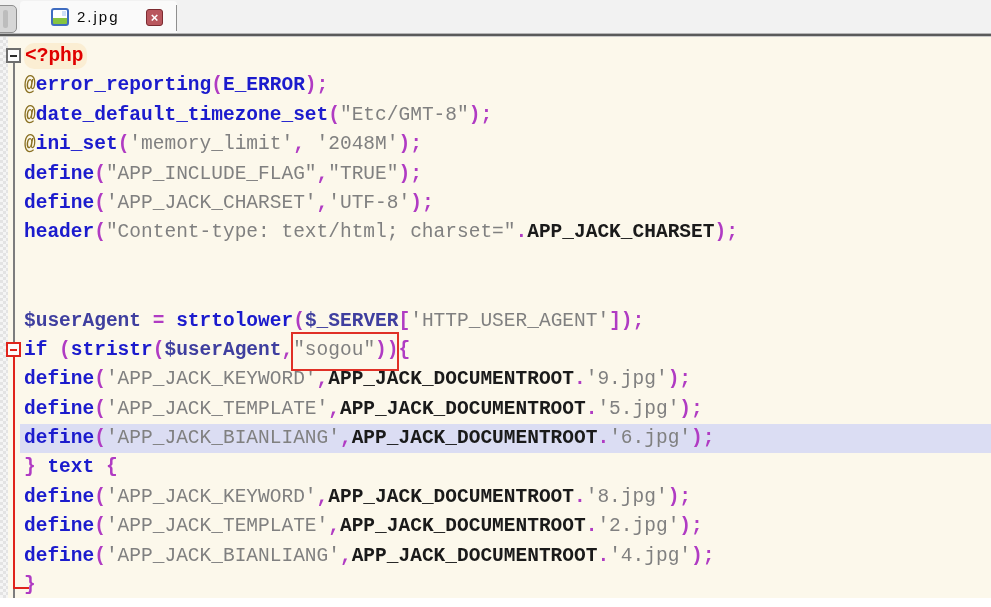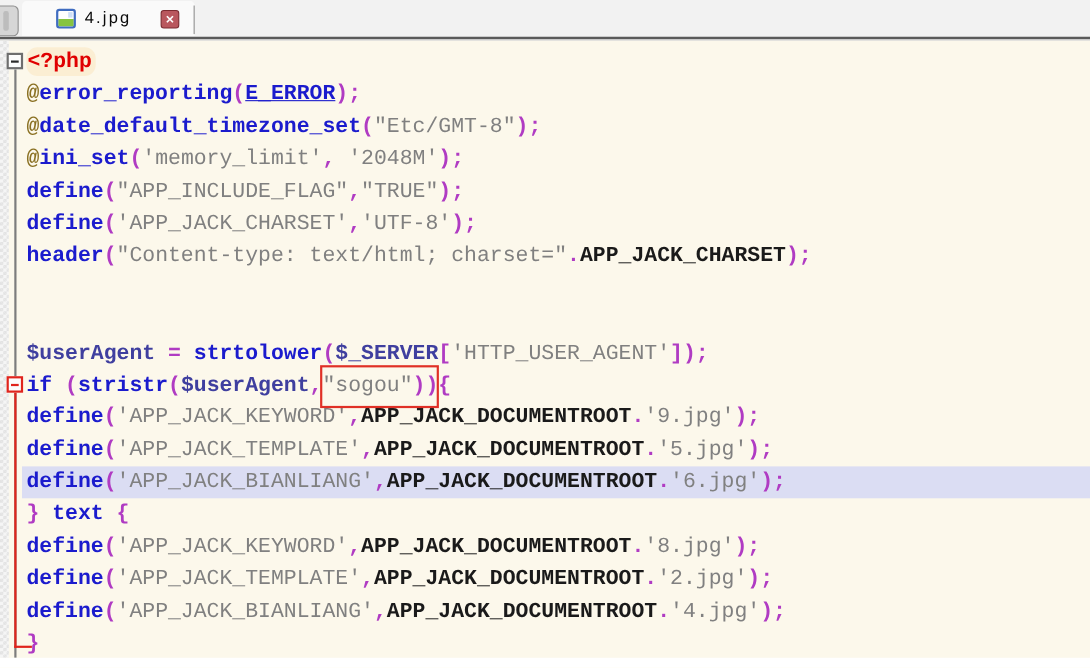--- a/index.html
+++ b/index.html
@@ -57,37 +57,37 @@
 </style>
 </head>
 <body>
 
 <div>
 
   <div class="tabbar">
     <div class="scrollbtn"></div>
     <div class="tab">
       <span class="floppy"></span>
-      <span class="tablabel">4.jpg</span>
+      <span class="tablabel">2.jpg</span>
       <span class="closebox">×</span>
     </div>
     <div class="tabdivider"></div>
   </div>
 
   <div class="tabsep"></div>
 
   <div class="editor">
     <div class="checker"></div>
     <div class="foldline-gray"></div>
     <div class="foldline-red"></div>
     <div class="foldbox gray"></div>
     <div class="foldbox red"></div>
     <div class="codelines">
         <div class="line"><span class="tok-php" style="color: rgb(224, 0, 0); border-radius: 10px;">&lt;?php</span></div>
-        <div class="line"><span class="tok-at" style="color: rgb(138, 112, 34);">@</span><span class="tok-fn" style="color: rgb(27, 27, 205); font-family: Liberation Mono, monospace;">error_reporting</span><span class="tok-pun" style="color: rgb(176, 59, 195);">(</span><span class="tok-fn" style="color: rgb(27, 27, 205); text-decoration: underline;">E_ERROR</span><span class="tok-pun" style="color: rgb(176, 59, 195);">);</span></div>
+        <div class="line"><span class="tok-at" style="color: rgb(138, 112, 34);">@</span><span class="tok-fn" style="color: rgb(27, 27, 205); font-family: Liberation Mono, monospace;">error_reporting</span><span class="tok-pun" style="color: rgb(176, 59, 195);">(</span><span class="tok-fn" style="color: rgb(27, 27, 205);">E_ERROR</span><span class="tok-pun" style="color: rgb(176, 59, 195);">);</span></div>
         <div class="line"><span class="tok-at" style="color: rgb(138, 112, 34);">@</span><span class="tok-fn" style="color: rgb(27, 27, 205); margin-top: 40px;">date_default_timezone_set</span><span class="tok-pun" style="color: rgb(176, 59, 195);">(</span><span class="tok-str" style="color: rgb(128, 128, 128);">"Etc/GMT-8"</span><span class="tok-pun" style="color: rgb(176, 59, 195);">);</span></div>
         <div class="line"><span class="tok-at" style="color: rgb(138, 112, 34);">@</span><span class="tok-fn" style="color: rgb(27, 27, 205);">ini_set</span><span class="tok-pun" style="color: rgb(176, 59, 195);">(</span><span class="tok-str" style="color: rgb(128, 128, 128);">'memory_limit'</span><span class="tok-pun" style="color: rgb(176, 59, 195);">,</span><span class="tok-plain" style="color: rgb(48, 48, 48);"> </span><span class="tok-str" style="color: rgb(128, 128, 128);">'2048M'</span><span class="tok-pun" style="color: rgb(176, 59, 195);">);</span></div>
         <div class="line"><span class="tok-fn" style="color: rgb(27, 27, 205);">define</span><span class="tok-pun" style="color: rgb(176, 59, 195);">(</span><span class="tok-str" style="color: rgb(128, 128, 128);">"APP_INCLUDE_FLAG"</span><span class="tok-pun" style="color: rgb(176, 59, 195);">,</span><span class="tok-str" style="color: rgb(128, 128, 128);">"TRUE"</span><span class="tok-pun" style="color: rgb(176, 59, 195);">);</span></div>
         <div class="line"><span class="tok-fn" style="color: rgb(27, 27, 205);">define</span><span class="tok-pun" style="color: rgb(176, 59, 195);">(</span><span class="tok-str" style="color: rgb(128, 128, 128);">'APP_JACK_CHARSET'</span><span class="tok-pun" style="color: rgb(176, 59, 195);">,</span><span class="tok-str" style="color: rgb(128, 128, 128);">'UTF-8'</span><span class="tok-pun" style="color: rgb(176, 59, 195);">);</span></div>
         <div class="line"><span class="tok-fn" style="color: rgb(27, 27, 205);">header</span><span class="tok-pun" style="color: rgb(176, 59, 195);">(</span><span class="tok-str" style="color: rgb(128, 128, 128);">"Content-type: text/html; charset="</span><span class="tok-pun" style="color: rgb(176, 59, 195);">.</span><span class="tok-const" style="color: rgb(26, 26, 26);">APP_JACK_CHARSET</span><span class="tok-pun" style="color: rgb(176, 59, 195);">);</span></div>
         <div class="line"></div>
         <div class="line"></div>
         <div class="line"><span class="tok-var" style="color: rgb(63, 63, 159);">$userAgent</span><span class="tok-plain" style="color: rgb(48, 48, 48);"> </span><span class="tok-pun" style="color: rgb(176, 59, 195);">=</span><span class="tok-plain" style="color: rgb(48, 48, 48);"> </span><span class="tok-fn" style="color: rgb(27, 27, 205);">strtolower</span><span class="tok-pun" style="color: rgb(176, 59, 195);">(</span><span class="tok-var" style="color: rgb(63, 63, 159);">$_SERVER</span><span class="tok-pun" style="color: rgb(176, 59, 195);">[</span><span class="tok-str" style="color: rgb(128, 128, 128);">'HTTP_USER_AGENT'</span><span class="tok-pun" style="color: rgb(176, 59, 195);">]);</span></div>
         <div class="line"><span class="tok-fn" style="color: rgb(27, 27, 205);">if</span><span class="tok-plain" style="color: rgb(48, 48, 48);"> </span><span class="tok-pun" style="color: rgb(176, 59, 195);">(</span><span class="tok-fn" style="color: rgb(27, 27, 205);">stristr</span><span class="tok-pun" style="color: rgb(176, 59, 195);">(</span><span class="tok-var" style="color: rgb(63, 63, 159);">$userAgent</span><span class="tok-pun" style="color: rgb(176, 59, 195);">,</span><span class="tok-str" style="color: rgb(128, 128, 128);">"sogou"</span><span class="tok-pun" style="color: rgb(176, 59, 195);">)){</span></div>
         <div class="line"><span class="tok-fn" style="color: rgb(27, 27, 205);">define</span><span class="tok-pun" style="color: rgb(176, 59, 195);">(</span><span class="tok-str" style="color: rgb(128, 128, 128);">'APP_JACK_KEYWORD'</span><span class="tok-pun" style="color: rgb(176, 59, 195);">,</span><span class="tok-const" style="color: rgb(26, 26, 26);">APP_JACK_DOCUMENTROOT</span><span class="tok-pun" style="color: rgb(176, 59, 195);">.</span><span class="tok-str" style="color: rgb(128, 128, 128);">'9.jpg'</span><span class="tok-pun" style="color: rgb(176, 59, 195);">);</span></div>

